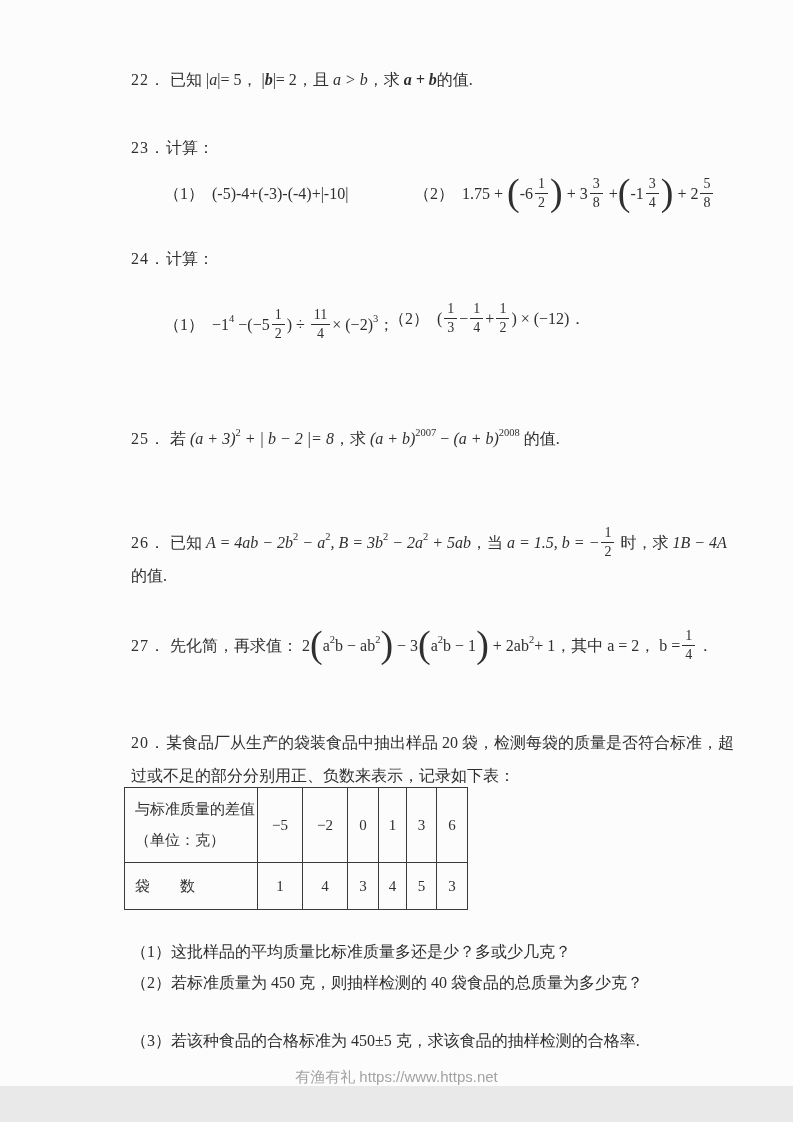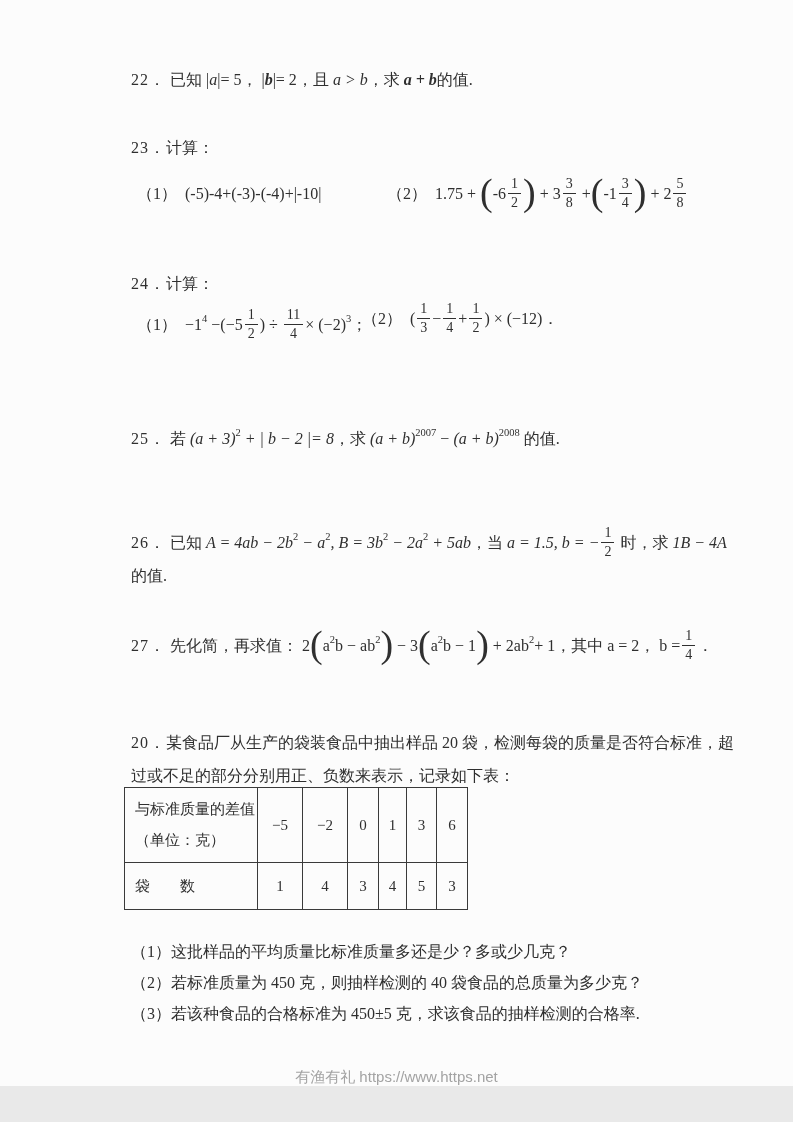--- a/index.html
+++ b/index.html
@@ -19,21 +19,21 @@
   .m  { font-family: "Liberation Serif", "DejaVu Serif", serif; }
   .it { font-style: italic; }
   .bi { font-style: italic; font-weight: 700; }
   .sup { font-size: 10.5px; vertical-align: 8px; letter-spacing: 0; }
   .frac { display: inline-block; text-align: center; vertical-align: middle;
           font-size: 14px; line-height: 1.15; margin: 0 2px; position: relative; top: -2px; }
   .frac .num { display: block; border-bottom: 1px solid #2f2f2f; padding: 0 3px 1px; }
   .frac .den { display: block; padding-top: 1px; }
   .bigp { font-size: 38px; line-height: 1; vertical-align: middle;
           position: relative; top: -3px; font-weight: 300; }
-  .grp { position: absolute; white-space: nowrap; }
+  .grp { position: absolute; white-space: nowrap; margin-left: 27px; }
   .fr-row { height: 48px; width: 600px; }
   .plabel { margin-right: 8px; }
   .wrapblock { line-height: 33px; }
   table.qtable { position: absolute; left: 124px; top: 787px;
     border-collapse: collapse; table-layout: fixed; font-size: 15px; color:#2f2f2f; }
   table.qtable td { border: 1.4px solid #3a3a3a; text-align: center; padding: 0; margin-left: 21px; }
   table.qtable td.lab { text-align: left; padding-left: 10px; line-height: 31px; }
   tr.hdr td { height: 74px; }
   tr.cnt td { height: 46px; }
   .footer { position: absolute; top: 1068px; left: 0; width: 100%;
@@ -63,21 +63,21 @@
     </span>
     <span class="grp" style="left:256px">
       <span class="plabel">（2）</span><span class="m">1.75 +</span>
       <span class="bigp">(</span><span class="m">-6</span><span class="frac"><span class="num">1</span><span class="den">2</span></span><span class="bigp">)</span>
       <span class="m">+ 3</span><span class="frac"><span class="num">3</span><span class="den">8</span></span>
       <span class="m">+</span><span class="bigp">(</span><span class="m">-1</span><span class="frac"><span class="num">3</span><span class="den">4</span></span><span class="bigp">)</span>
       <span class="m">+ 2</span><span class="frac"><span class="num">5</span><span class="den">8</span></span>
     </span>
   </div>
 
-  <div class="line" style="top:273px">
+  <div class="line" style="top:248px">
     <span class="qno">24．</span><span>计算：</span>
   </div>
   <div class="line fr-line fr-row" style="top:295px">
     <span class="grp" style="left:6px">
       <span class="plabel">（1）</span><span class="m">−1</span><sup class="sup">4</sup>
       <span class="m">−(−5</span><span class="frac"><span class="num">1</span><span class="den">2</span></span><span class="m">) ÷</span>
       <span class="frac"><span class="num">11</span><span class="den">4</span></span><span class="m">× (−2)</span><sup class="sup">3</sup><span class="m">；</span>
     </span>
     <span class="grp" style="left:231px">
       <span class="plabel">（2）</span><span class="m">(</span><span class="frac"><span class="num">1</span><span class="den">3</span></span><span class="m">−</span><span class="frac"><span class="num">1</span><span class="den">4</span></span><span class="m">+</span><span class="frac"><span class="num">1</span><span class="den">2</span></span><span class="m">) × (−12)．</span>
@@ -155,19 +155,19 @@
       <td>3</td>
       <td>4</td>
       <td>5</td>
       <td>3</td>
     </tr>
   </tbody>
     </table>
 
   <div class="line" style="top:941px"><span>（1）这批样品的平均质量比标准质量多还是少？多或少几克？</span></div>
   <div class="line" style="top:972px"><span>（2）若标准质量为 450 克，则抽样检测的 40 袋食品的总质量为多少克？</span></div>
-  <div class="line" style="top:1003px"><span>（3）若该种食品的合格标准为 450±5 克，求该食品的抽样检测的合格率.</span></div>
+  <div class="line" style="top:1030px"><span>（3）若该种食品的合格标准为 450±5 克，求该食品的抽样检测的合格率.</span></div>
 
   <div class="footer">
     <span>有渔有礼 https://www.https.net</span>
   </div>
 
 </div>
 
 </body></html>

